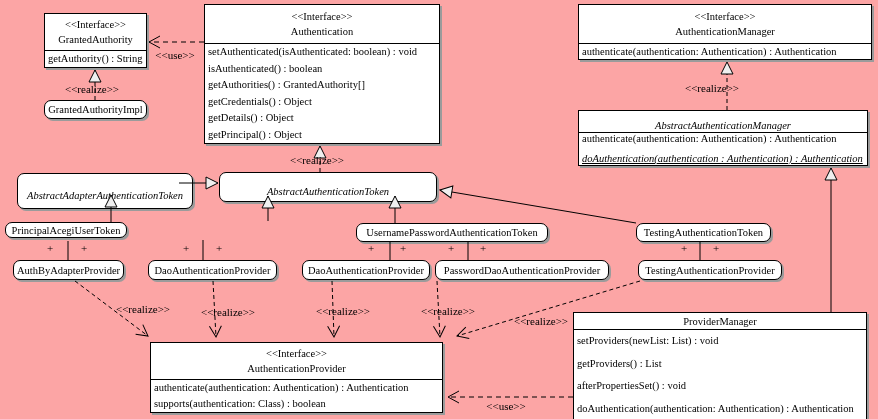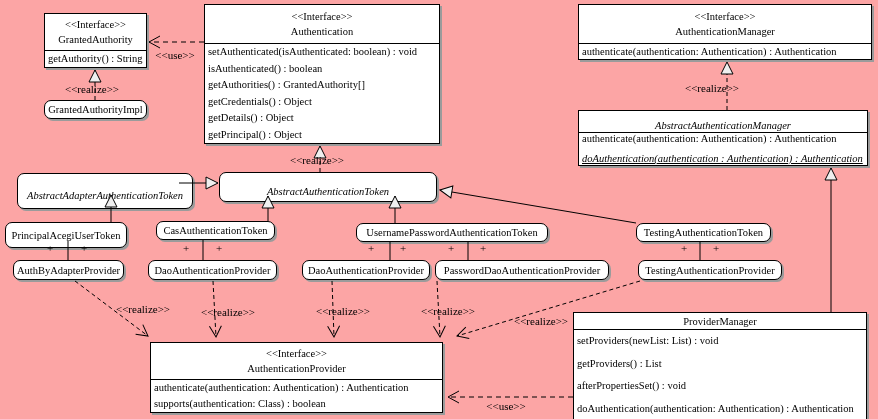--- a/index.html
+++ b/index.html
@@ -118,27 +118,24 @@
   </div>
 
   <div class="cls simple" style="left:17px;top:173px;width:176px;height:36px">
     <div class="nm it">AbstractAdapterAuthenticationToken</div>
   </div>
 
   <div class="cls simple" style="left:219px;top:172px;width:218px;height:30px">
     <div class="nm it">AbstractAuthenticationToken</div>
   </div>
 
-  <div class="cls simple" style="left:5px;top:222px;width:122px;height:26px">
+  <div class="cls simple" style="left:5px;top:222px;width:122px;height:16px">
     <div class="nm">PrincipalAcegiUserToken</div>
   </div>
 
-  <div class="cls simple" style="left:156px;top:221px;width:119px;height:19px">
-    <div class="nm">CasAuthenticationToken</div>
-  </div>
 
   <div class="cls simple" style="left:356px;top:223px;width:192px;height:19px">
     <div class="nm">UsernamePasswordAuthenticationToken</div>
   </div>
 
   <div class="cls simple" style="left:636px;top:223px;width:135px;height:19px">
     <div class="nm">TestingAuthenticationToken</div>
   </div>
 
   <div class="cls simple" style="left:13px;top:260px;width:111px;height:20px">

